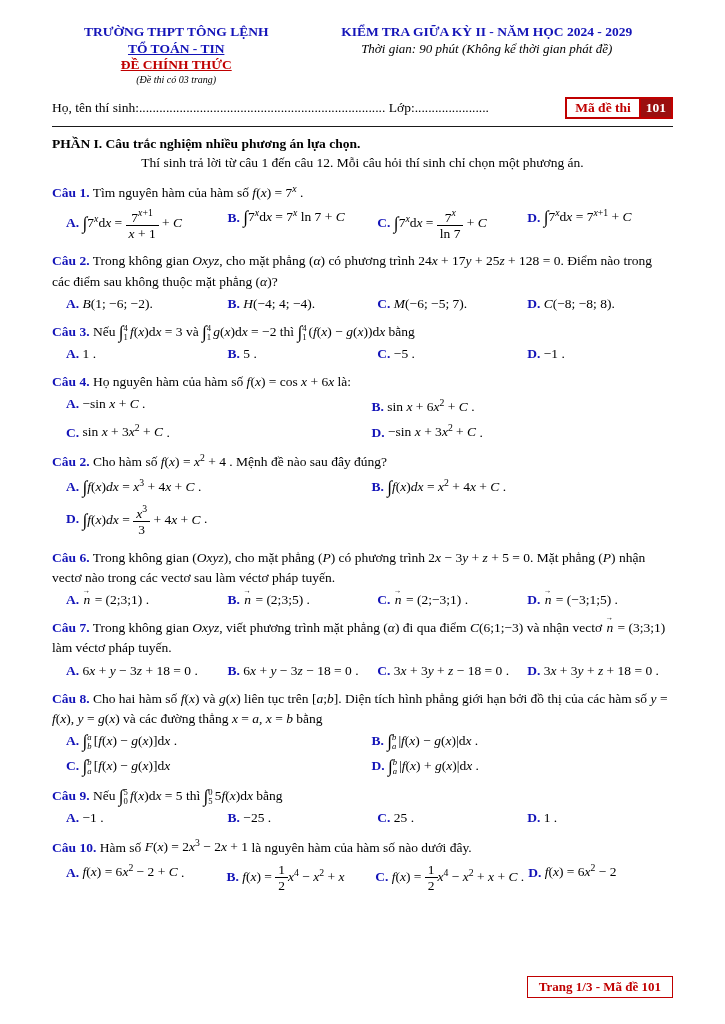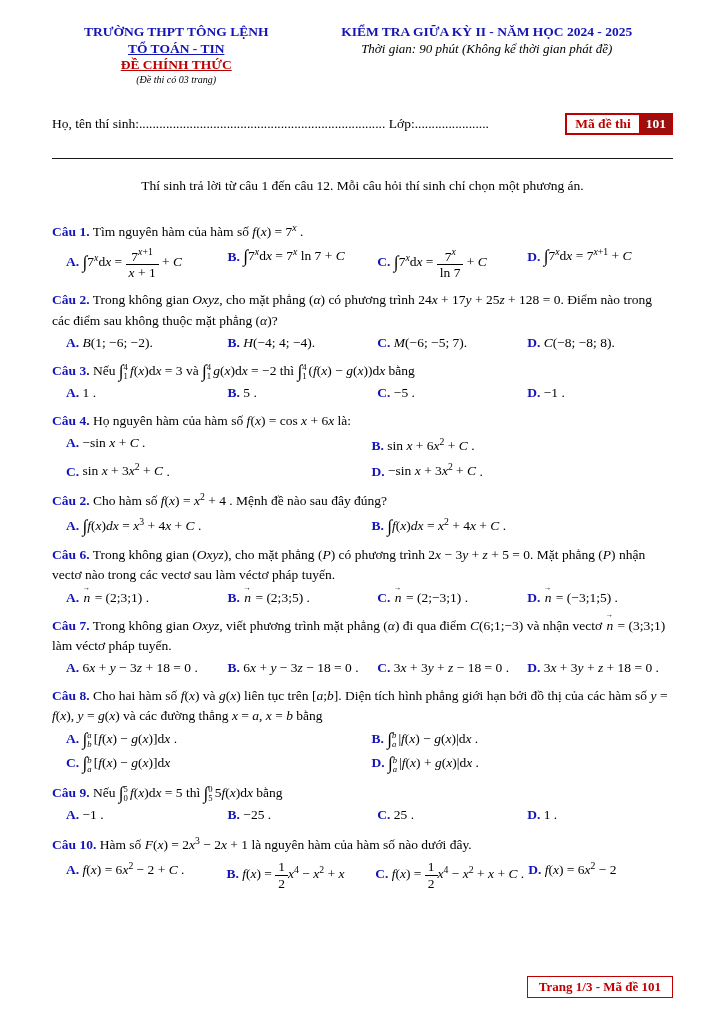--- a/index.html
+++ b/index.html
@@ -2,21 +2,21 @@
 <html style="--blue: #1414b8; --red: #c00000; --darkred: #9b0f0f;"><head>
 <meta charset="utf-8">
 <style>
   :root { --blue:#1414b8; --red:#c00000; --darkred:#9b0f0f; }
   * { box-sizing:border-box; }
   body { margin:0; background:#ffffff; }
   .page {
     width:725px; min-height:1024px; margin:0 auto; background:#fff;
     padding:24px 52px 26px 52px; color:#000;
     font-family:"Liberation Serif", serif; font-size:13.5px;
-    display:flex; flex-direction:column;gap:16px;
+    display:flex; flex-direction:column;
   }
   
   .head { display:flex; }
   .head-left { width:40%; text-align:center; }
   .head-right { width:60%; text-align:center; }
   .h-school { color:var(--blue); font-weight:bold; }
   .h-dept { color:var(--blue); font-weight:bold; text-decoration:underline; margin-top:1px; }
   .h-type { color:var(--red); font-weight:bold; text-decoration:underline; margin-top:0; }
   .h-pages { font-style:italic; font-size:10px; margin-top:1px; }
   .h-title { color:var(--blue); font-weight:bold; }
@@ -63,35 +63,36 @@
 <div class="page">
 
   <div class="head">
     <div class="head-left">
       <div class="h-school">TRƯỜNG THPT TÔNG LỆNH</div>
       <div class="h-dept">TỔ TOÁN - TIN</div>
       <div class="h-type">ĐỀ CHÍNH THỨC</div>
       <div class="h-pages">(Đề thi có 03 trang)</div>
     </div>
     <div class="head-right">
-      <div class="h-title">KIỂM TRA GIỮA KỲ II - NĂM HỌC 2024 - 2025</div>
+      <div class="h-title">KIỂM TRA GIỮA KỲ II - NĂM HỌC 2024 - 2029</div>
       <div class="h-duration">Thời gian: 90 phút (Không kể thời gian phát đề)</div>
     </div>
   </div>
 
   <div class="student-row">
     <div class="student-text">Họ, tên thí sinh:......................................................................... Lớp:......................</div>
     <div class="code-box">
       <span class="code-label">Mã đề thi</span>
       <span class="code-value">101</span>
     </div>
   </div>
 
   <hr class="rule">
 
+  <div class="part-title">PHẦN I. Câu trắc nghiệm nhiều phương án lựa chọn.</div>
   <div class="part-desc">Thí sinh trả lời từ câu 1 đến câu 12. Mỗi câu hỏi thí sinh chỉ chọn một phương án.</div>
 
   <div id="questions">
       <div class="question">
         <div class="q-stem"><b class="q-label">Câu 1.</b> Tìm nguyên hàm của hàm số <span class="mt"><i>f</i>(<i>x</i>) = 7<sup><i>x</i></sup></span> .</div>
         <div class="q-options cols-4">
           <div class="option"><b class="opt-label">A.</b> <span class="mt"><span class="ig">∫</span>7<sup><i>x</i></sup>d<i>x</i> = <span class="fr"><span class="n">7<sup><i>x</i>+1</sup></span><span class="d"><i>x</i> + 1</span></span> + <i>C</i></span></div>
           <div class="option"><b class="opt-label">B.</b> <span class="mt"><span class="ig">∫</span>7<sup><i>x</i></sup>d<i>x</i> = 7<sup><i>x</i></sup> ln 7 + <i>C</i></span></div>
           <div class="option"><b class="opt-label">C.</b> <span class="mt"><span class="ig">∫</span>7<sup><i>x</i></sup>d<i>x</i> = <span class="fr"><span class="n">7<sup><i>x</i></sup></span><span class="d">ln 7</span></span> + <i>C</i></span></div>
           <div class="option"><b class="opt-label">D.</b> <span class="mt"><span class="ig">∫</span>7<sup><i>x</i></sup>d<i>x</i> = 7<sup><i>x</i>+1</sup> + <i>C</i></span></div>
@@ -131,20 +132,21 @@
           <div class="option"><b class="opt-label">B.</b> <span class="mt">sin <i>x</i> + 6<i>x</i><sup>2</sup> + <i>C</i></span> .</div>
           <div class="option"><b class="opt-label">C.</b> <span class="mt">sin <i>x</i> + 3<i>x</i><sup>2</sup> + <i>C</i></span> .</div>
           <div class="option"><b class="opt-label">D.</b> <span class="mt">−sin <i>x</i> + 3<i>x</i><sup>2</sup> + <i>C</i></span> .</div>
         </div>
       </div>
       <div class="question">
         <div class="q-stem"><b class="q-label">Câu 2.</b> Cho hàm số <span class="mt"><i>f</i>(<i>x</i>) = <i>x</i><sup>2</sup> + 4</span> . Mệnh đề nào sau đây đúng?</div>
         <div class="q-options cols-2">
           <div class="option"><b class="opt-label">A.</b> <span class="mt"><span class="ig">∫</span><i>f</i>(<i>x</i>)<i>dx</i> = <i>x</i><sup>3</sup> + 4<i>x</i> + <i>C</i></span> .</div>
           <div class="option"><b class="opt-label">B.</b> <span class="mt"><span class="ig">∫</span><i>f</i>(<i>x</i>)<i>dx</i> = <i>x</i><sup>2</sup> + 4<i>x</i> + <i>C</i></span> .</div>
+          <div class="option"><b class="opt-label">D.</b> <span class="mt"><span class="ig">∫</span><i>f</i>(<i>x</i>)<i>dx</i> = <span class="fr"><span class="n"><i>x</i><sup>3</sup></span><span class="d">3</span></span> + 4<i>x</i> + <i>C</i></span> .</div>
         </div>
       </div>
       <div class="question">
         <div class="q-stem"><b class="q-label">Câu 6.</b> Trong không gian <span class="mt">(<i>Oxyz</i>)</span>, cho mặt phẳng <span class="mt">(<i>P</i>)</span> có phương trình <span class="mt">2<i>x</i> − 3<i>y</i> + <i>z</i> + 5 = 0</span>. Mặt phẳng <span class="mt">(<i>P</i>)</span> nhận vectơ nào trong các vectơ sau làm véctơ pháp tuyến.</div>
         <div class="q-options cols-4">
           <div class="option"><b class="opt-label">A.</b> <span class="mt"><span class="vec">n</span> = (2;3;1)</span> .</div>
           <div class="option"><b class="opt-label">B.</b> <span class="mt"><span class="vec">n</span> = (2;3;5)</span> .</div>
           <div class="option"><b class="opt-label">C.</b> <span class="mt"><span class="vec">n</span> = (2;−3;1)</span> .</div>
           <div class="option"><b class="opt-label">D.</b> <span class="mt"><span class="vec">n</span> = (−3;1;5)</span> .</div>
         </div>

